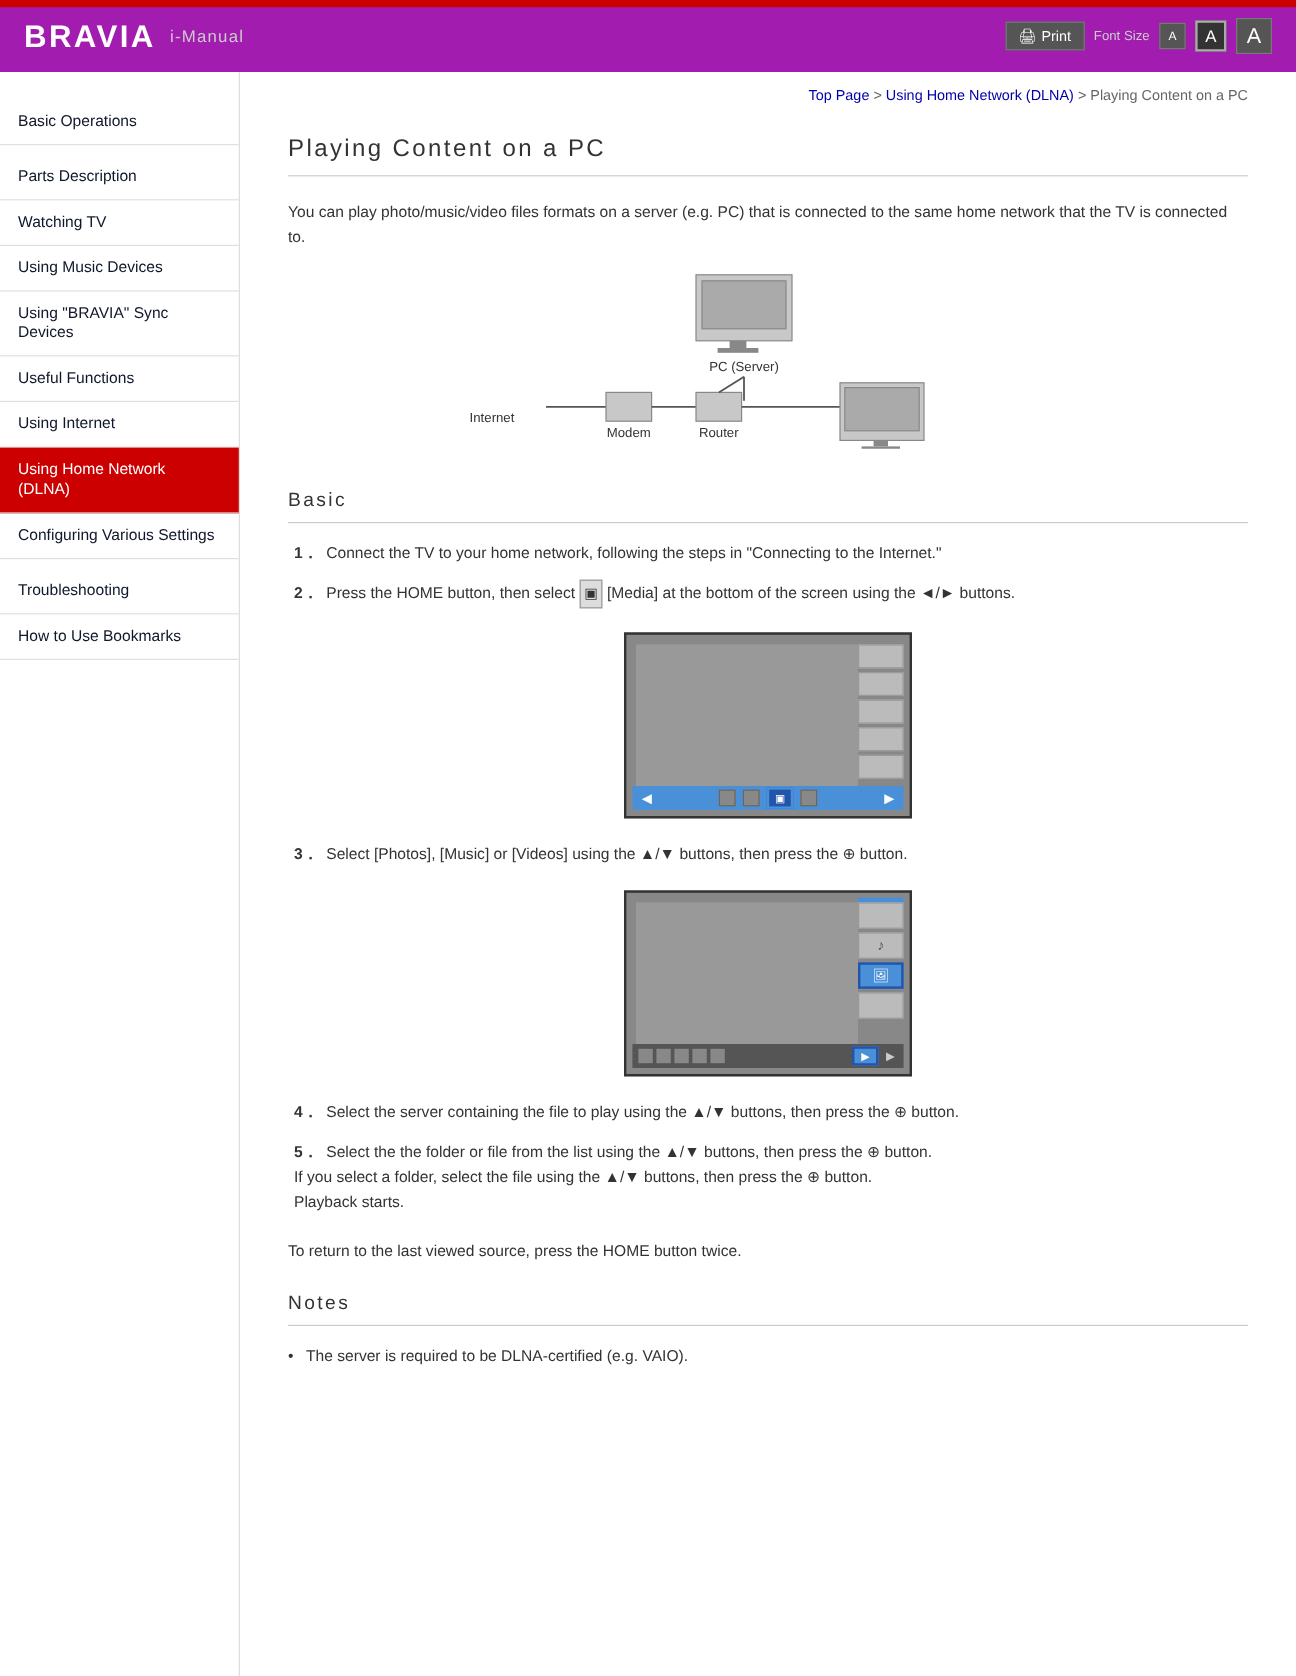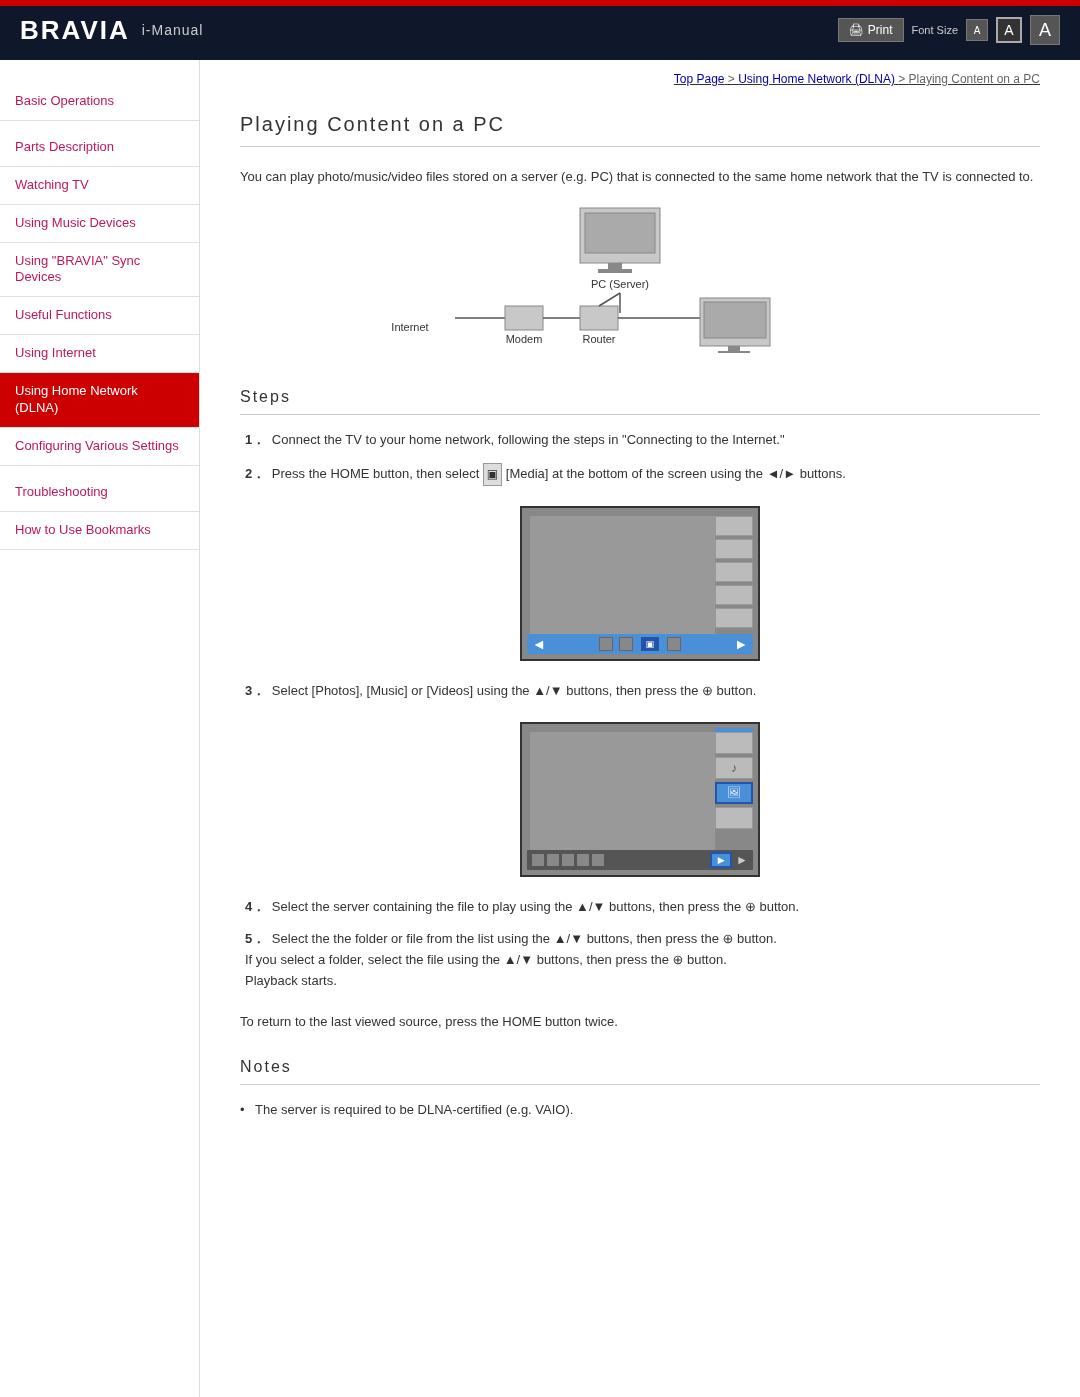--- a/index.html
+++ b/index.html
@@ -7,21 +7,21 @@
       font-family: Arial, sans-serif;
       font-size: 13px;
       background: #fff;
       color: #333;
       width: 1080px;
       min-height: 1397px;
     }
 
     
     .header {
-      background: #0f172a;
+      background: #a21caf;
       padding: 0;
       display: flex;
       align-items: stretch;
       height: 60px;
       position: relative;
     }
     .header-red-bar {
       position: absolute;
       top: 0; left: 0; right: 0;
       height: 6px;
@@ -90,21 +90,21 @@
     .sidebar {
       width: 200px;
       min-width: 200px;
       padding: 15px 0;
       border-right: 1px solid #ddd;
     }
     .sidebar-item {
       display: block;
       padding: 10px 15px;
       font-size: 13px;
-      color: #be185d;
+      color: #0f172a;
       text-decoration: none;
       border-bottom: 1px solid #e0e0e0;
       cursor: pointer;
       line-height: 1.3;
     }
     .sidebar-item.active {
       background: #c00;
       color: #fff;
     }
     .sidebar-divider {
@@ -116,21 +116,20 @@
       flex: 1;
       padding: 0 40px 40px 40px;
     }
 
     
     .breadcrumb {
       padding: 12px 0;
       font-size: 12px;
       color: #333;
       text-align: right;
-      text-decoration: underline;
     }
     .breadcrumb a {
       color: #00a;
       text-decoration: none;
     }
     .breadcrumb span { color: #666; }
 
     
     .page-title {
       font-size: 20px;
@@ -412,21 +411,21 @@
     <div class="breadcrumb">
       <a style="color: rgb(0, 0, 170); text-decoration: none; cursor: pointer;">Top Page</a>
       <span> &gt; </span>
       <a style="color: rgb(0, 0, 170); text-decoration: none; cursor: pointer;">Using Home Network (DLNA)</a>
       <span> &gt; </span>
       <span>Playing Content on a PC</span>
     </div>
 
     <h1 class="page-title">Playing Content on a PC</h1>
 
-    <p class="body-text">You can play photo/music/video files stored on a server (e.g. PC) that is connected to the same home network that the TV is connected to.</p>
+    <p class="body-text">You can play photo/music/video files formats on a server (e.g. PC) that is connected to the same home network that the TV is connected to.</p>
 
     <div class="network-svg-area">
       <svg width="560" height="150">
 
         <rect x="220" y="5" width="80" height="55" fill="#c8c8c8" stroke="#888" stroke-width="1"></rect>
         <rect x="225" y="10" width="70" height="40" fill="#aaa" stroke="#888" stroke-width="1"></rect>
         <rect x="248" y="60" width="14" height="6" fill="#888"></rect>
         <rect x="238" y="66" width="34" height="4" fill="#888"></rect>
         <text x="260" y="85" text-anchor="middle" font-size="11" fill="#333">PC (Server)</text>
 
@@ -447,21 +446,21 @@
         <line x1="260" y1="90" x2="239" y2="103" stroke="#555" stroke-width="1.5"></line>
 
         <rect x="340" y="95" width="70" height="48" fill="#c8c8c8" stroke="#888" stroke-width="1"></rect>
         <rect x="344" y="99" width="62" height="36" fill="#aaa" stroke="#888" stroke-width="1"></rect>
         <rect x="368" y="143" width="12" height="5" fill="#888"></rect>
         <rect x="358" y="148" width="32" height="4" fill="#888"></rect>
         <text x="375" y="163" text-anchor="middle" font-size="11" fill="#333">TV</text>
       </svg>
     </div>
 
-    <h2 class="section-heading">Steps</h2>
+    <h2 class="section-heading">Basic</h2>
     <ol class="steps-list">
       <li>
         <span class="step-num">1．</span>
         <span>Connect the TV to your home network, following the steps in "Connecting to the Internet."</span>
       </li>
       <li>
         <span class="step-num">2．</span>
         <span>Press the HOME button, then select <span class="sym">▣</span> [Media] at the bottom of the screen using the ◄/► buttons.</span>
       </li>
     </ol>

